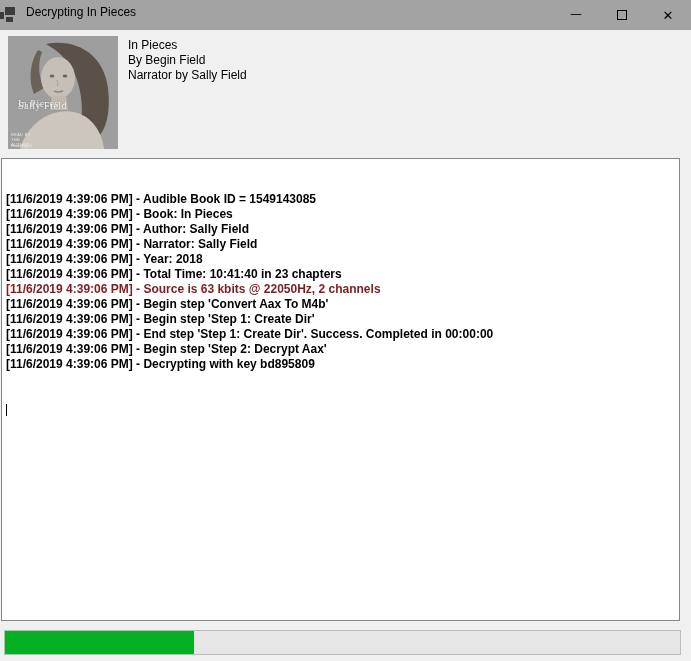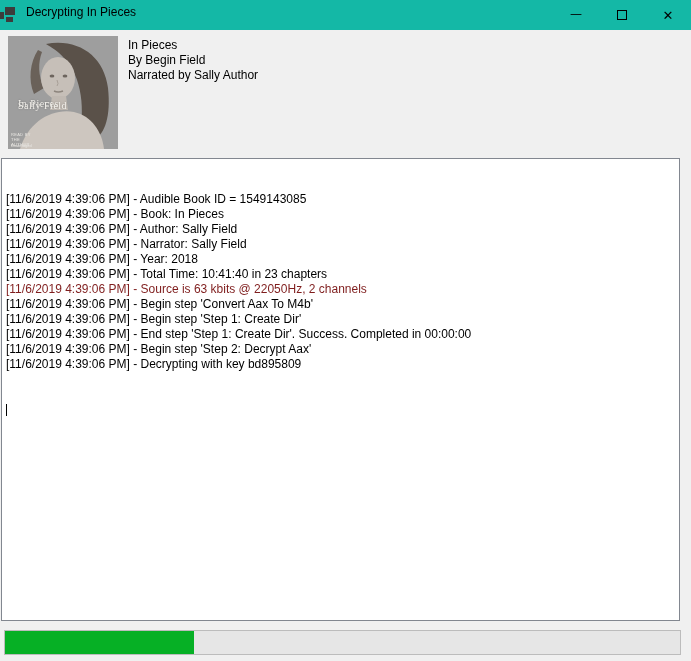--- a/index.html
+++ b/index.html
@@ -7,21 +7,21 @@
   body { font-family:"Liberation Sans", sans-serif; }
 
   .window {
     position:relative; width:691px; height:661px;
     background:#f0f0f0;
   }
 
   
   .titlebar {
     position:absolute; left:0; top:0; width:691px; height:30px;
-    background:#14b8a6; display:flex; align-items:center;
+    background:#a3a3a3; display:flex; align-items:center;
   }
   .app-icon {
     position:relative; width:16px; height:22px; margin-left:-2px;
     flex:0 0 auto;
   }
   .app-icon .sq { position:absolute; background:#3c3c3c; }
   .app-icon .sq1 { left:0; top:8px; width:6px; height:7px; }
   .app-icon .sq2 { left:7px; top:3px; width:10px; height:8px; }
   .app-icon .sq3 { left:8px; top:13px; width:7px; height:5px; }
   .title-text {
@@ -67,21 +67,21 @@
   }
 
   
   .logbox {
     position:absolute; left:1px; top:158px; width:679px; height:463px;
     background:#ffffff; border:1px solid #828790;
     padding:3px 4px 0 4px;
     font-size:12px; line-height:15px; color:#000;
     overflow:hidden; white-space:pre; cursor:text;
   }
-  .log-line { height:15px; }
+  .log-line { height:15px;font-weight:bold; }
   .log-line.red { color:#7f1d1d; }
   .caret {
     display:block; width:1px; height:12px; background:#000; margin-top:2px;
   }
 
   
   .progressbar {
     position:absolute; left:4px; top:630px; width:677px; height:25px;
     border:1px solid #bcbcbc; background:#e6e6e6;
   }
@@ -131,21 +131,21 @@
     </svg>
     <div class="cover-title">In Pieces</div>
     <div class="cover-author">Sally Field</div>
     <div class="cover-readby">READ BY THE AUTHOR</div>
     <div class="cover-edition">Unabridged</div>
   </div>
 
   <div class="book-info">
     <div>In Pieces</div>
     <div>By Begin Field</div>
-    <div>Narrated by Sally Author</div>
+    <div>Narrator by Sally Field</div>
   </div>
 
   <div class="logbox">
     <div><div class="log-line">[11/6/2019 4:39:06 PM] - Audible Book ID = 1549143085</div><div class="log-line">[11/6/2019 4:39:06 PM] - Book: In Pieces</div><div class="log-line">[11/6/2019 4:39:06 PM] - Author: Sally Field</div><div class="log-line">[11/6/2019 4:39:06 PM] - Narrator: Sally Field</div><div class="log-line">[11/6/2019 4:39:06 PM] - Year: 2018</div><div class="log-line">[11/6/2019 4:39:06 PM] - Total Time: 10:41:40 in 23 chapters</div><div class="log-line red">[11/6/2019 4:39:06 PM] - Source is 63 kbits @ 22050Hz, 2 channels</div><div class="log-line">[11/6/2019 4:39:06 PM] - Begin step 'Convert Aax To M4b'</div><div class="log-line">[11/6/2019 4:39:06 PM] - Begin step 'Step 1: Create Dir'</div><div class="log-line">[11/6/2019 4:39:06 PM] - End step 'Step 1: Create Dir'. Success. Completed in 00:00:00</div><div class="log-line">[11/6/2019 4:39:06 PM] - Begin step 'Step 2: Decrypt Aax'</div><div class="log-line">[11/6/2019 4:39:06 PM] - Decrypting with key bd895809</div></div>
     <span class="caret"></span>
   </div>
 
   <div class="progressbar">
     <div class="progress-fill" style="width: 28%; background: rgb(6, 176, 37);"></div>
   </div>

